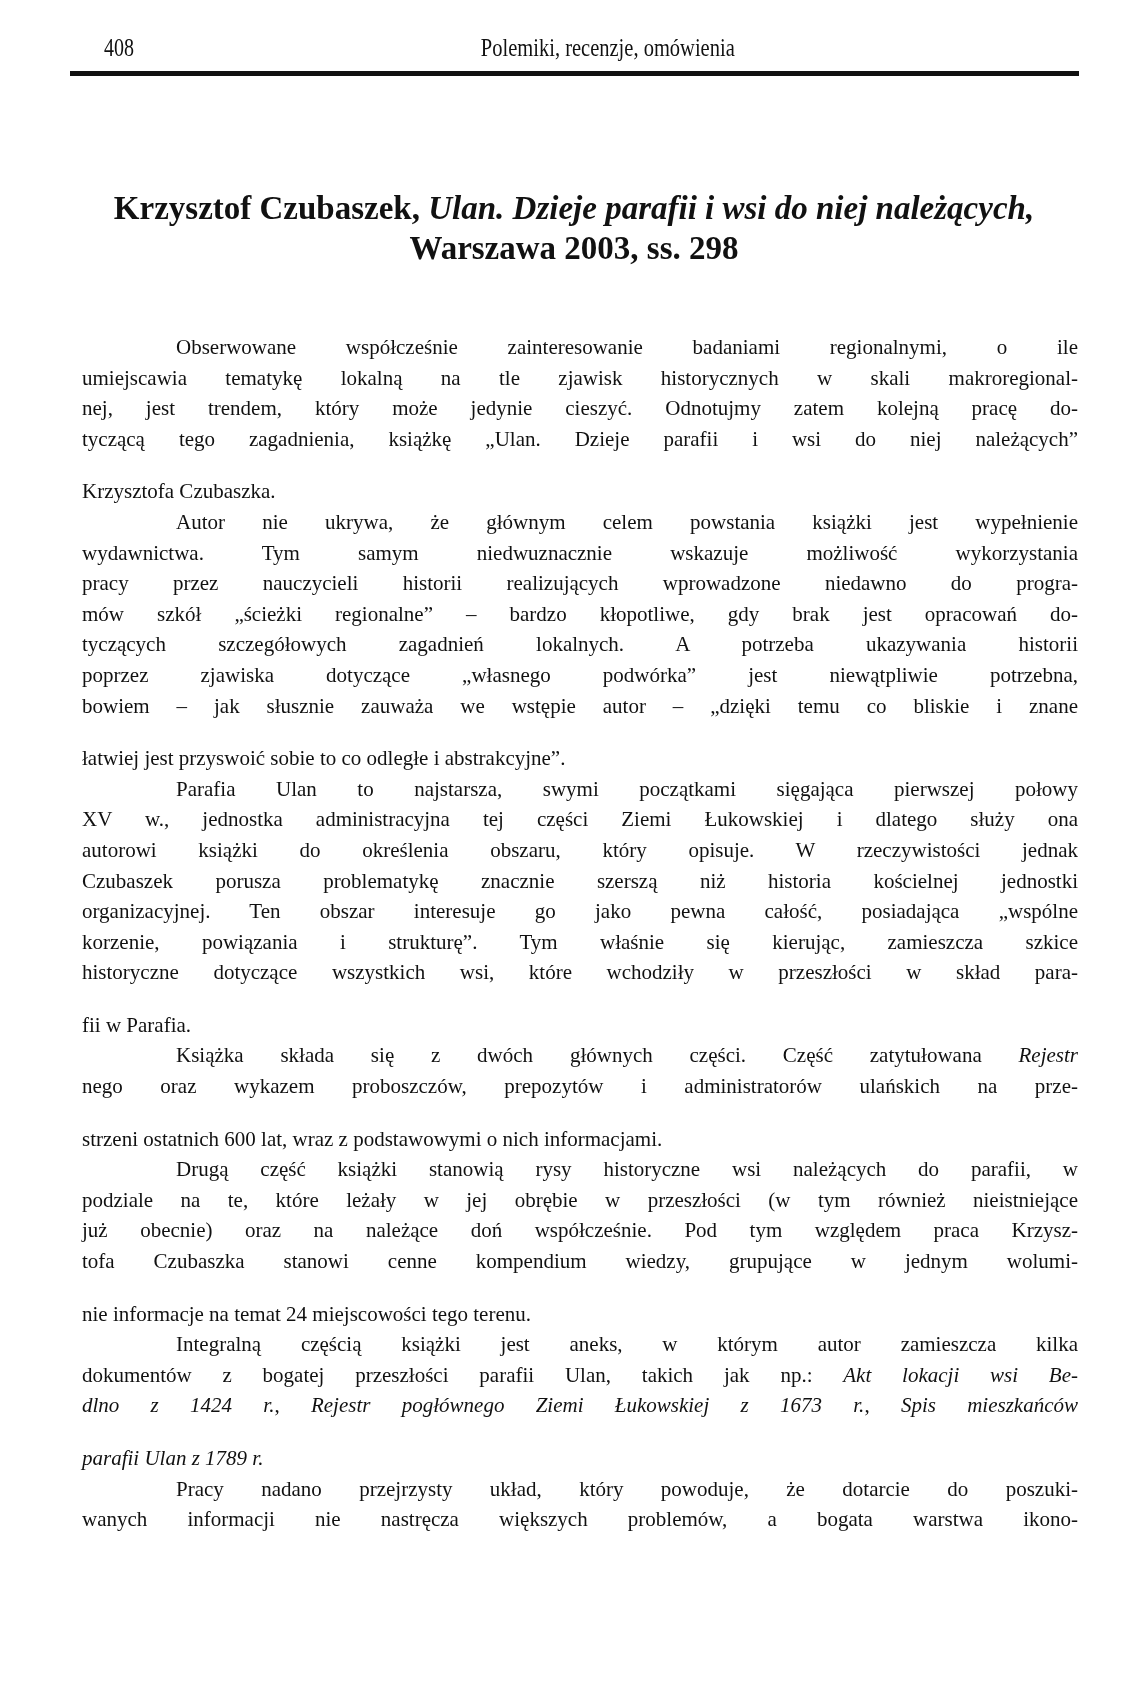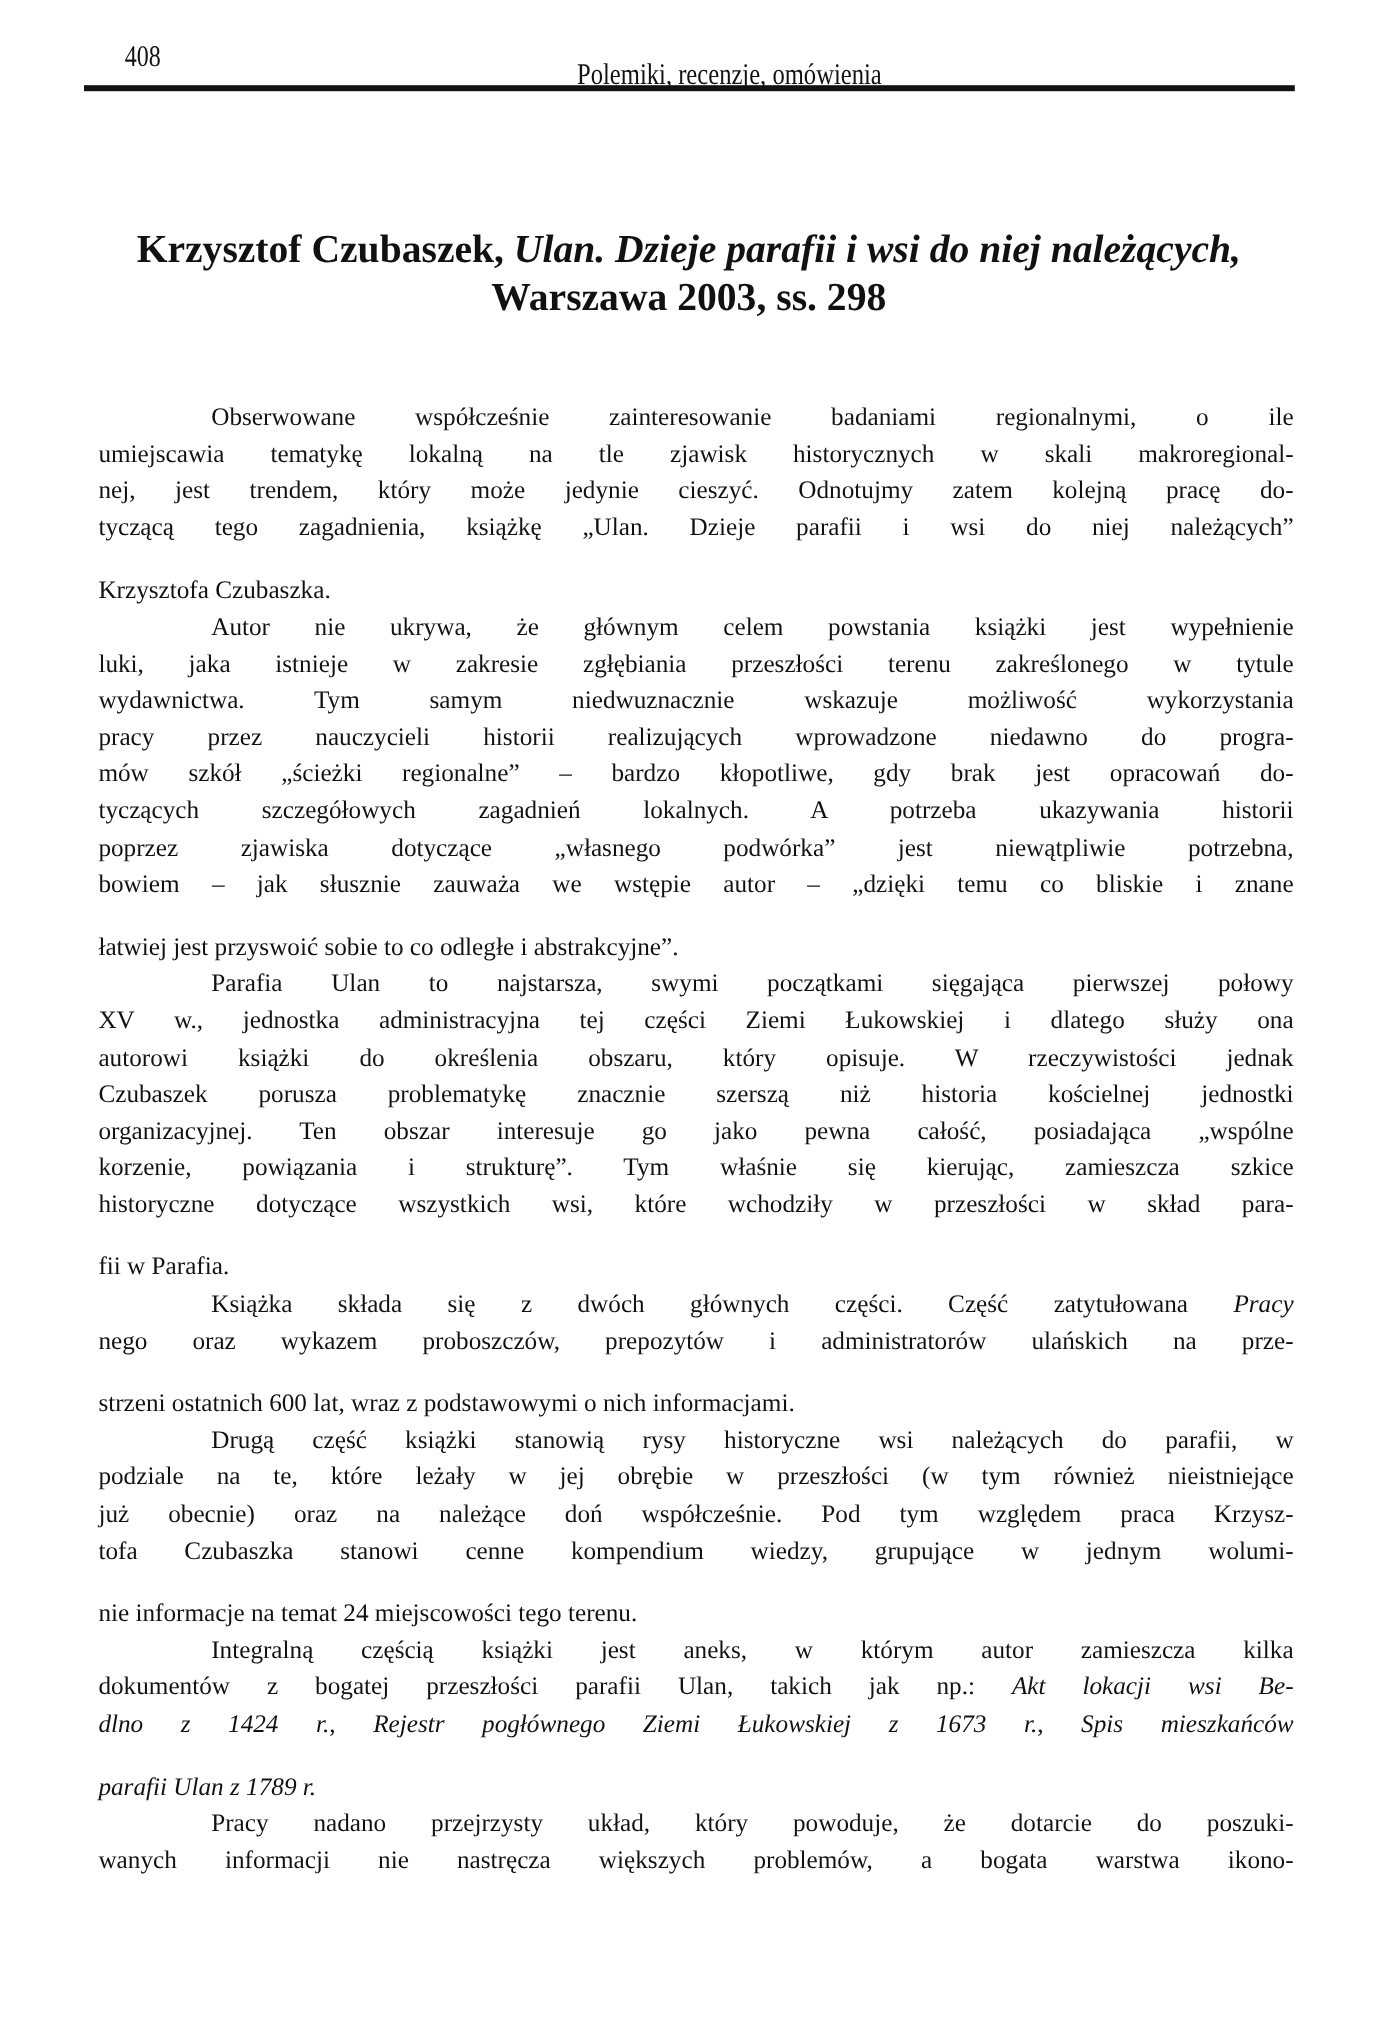--- a/index.html
+++ b/index.html
@@ -8,21 +8,21 @@
     font-family: "Liberation Serif", "DejaVu Serif", serif; color: #111;
   }
   .header {
     position: absolute; left: 70px; top: 28px; width: 1008px; height: 42px; margin-left: 34px;
   }
   .page-num {
     position: absolute; left: 0; top: 6px; font-size: 25px;
     transform: scaleX(0.8); transform-origin: left;
   }
   .running-head {
-    position: absolute; left: 0; right: 0; top: 21px; text-align: center; font-size: 25px;
+    position: absolute; left: 0; right: 0; top: 6px; text-align: center; font-size: 25px;
   }
   .running-head span { display: inline-block; transform: scaleX(0.82); }
   .rule {
     position: absolute; left: 70px; top: 71px; width: 1009px; height: 5px; background: #111;
   }
   .title {
     position: absolute; left: 70px; top: 188px; width: 1008px; text-align: center;
     font-weight: bold; font-size: 33px; line-height: 40px;
   }
   .title .line { display: block; white-space: nowrap; }
@@ -58,41 +58,40 @@
 <div class="body" id="body">
     <div>
       <span class="ln indent"><span>Obserwowane współcześnie zainteresowanie badaniami regionalnymi, o ile</span></span>
       <span class="ln"><span>umiejscawia tematykę lokalną na tle zjawisk historycznych w skali makroregional-</span></span>
       <span class="ln"><span>nej, jest trendem, który może jedynie cieszyć. Odnotujmy zatem kolejną pracę do-</span></span>
       <span class="ln"><span>tyczącą tego zagadnienia, książkę „Ulan. Dzieje parafii i wsi do niej należących”</span></span>
       <span class="ln last"><span>Krzysztofa Czubaszka.</span></span>
     </div>
     <div>
       <span class="ln indent"><span>Autor nie ukrywa, że głównym celem powstania książki jest wypełnienie</span></span>
-      <span class="ln"><span>luki, jaka istnieje w zakresie zgłębiania przeszłości terenu zakreślonego w tytule</span></span>
       <span class="ln"><span>wydawnictwa. Tym samym niedwuznacznie wskazuje możliwość wykorzystania</span></span>
       <span class="ln"><span>pracy przez nauczycieli historii realizujących wprowadzone niedawno do progra-</span></span>
       <span class="ln"><span>mów szkół „ścieżki regionalne” – bardzo kłopotliwe, gdy brak jest opracowań do-</span></span>
       <span class="ln"><span>tyczących szczegółowych zagadnień lokalnych. A potrzeba ukazywania historii</span></span>
       <span class="ln"><span>poprzez zjawiska dotyczące „własnego podwórka” jest niewątpliwie potrzebna,</span></span>
       <span class="ln"><span>bowiem – jak słusznie zauważa we wstępie autor – „dzięki temu co bliskie i znane</span></span>
       <span class="ln last"><span>łatwiej jest przyswoić sobie to co odległe i abstrakcyjne”.</span></span>
     </div>
     <div>
       <span class="ln indent"><span>Parafia Ulan to najstarsza, swymi początkami sięgająca pierwszej połowy</span></span>
       <span class="ln"><span>XV w., jednostka administracyjna tej części Ziemi Łukowskiej i dlatego służy ona</span></span>
       <span class="ln"><span>autorowi książki do określenia obszaru, który opisuje. W rzeczywistości jednak</span></span>
       <span class="ln"><span>Czubaszek porusza problematykę znacznie szerszą niż historia kościelnej jednostki</span></span>
       <span class="ln"><span>organizacyjnej. Ten obszar interesuje go jako pewna całość, posiadająca „wspólne</span></span>
       <span class="ln"><span>korzenie, powiązania i strukturę”. Tym właśnie się kierując, zamieszcza szkice</span></span>
       <span class="ln"><span>historyczne dotyczące wszystkich wsi, które wchodziły w przeszłości w skład para-</span></span>
       <span class="ln last"><span>fii w Parafia.</span></span>
     </div>
     <div>
-      <span class="ln indent"><span>Książka składa się z dwóch głównych części. Część zatytułowana </span><i>Pracy</i></span>
+      <span class="ln indent"><span>Książka składa się z dwóch głównych części. Część zatytułowana </span><i>Rejestr</i></span>
       <span class="ln"><span>nego oraz wykazem proboszczów, prepozytów i administratorów ulańskich na prze-</span></span>
       <span class="ln last"><span>strzeni ostatnich 600 lat, wraz z podstawowymi o nich informacjami.</span></span>
     </div>
     <div>
       <span class="ln indent"><span>Drugą część książki stanowią rysy historyczne wsi należących do parafii, w</span></span>
       <span class="ln"><span>podziale na te, które leżały w jej obrębie w przeszłości (w tym również nieistniejące</span></span>
       <span class="ln"><span>już obecnie) oraz na należące doń współcześnie. Pod tym względem praca Krzysz-</span></span>
       <span class="ln"><span>tofa Czubaszka stanowi cenne kompendium wiedzy, grupujące w jednym wolumi-</span></span>
       <span class="ln last"><span>nie informacje na temat 24 miejscowości tego terenu.</span></span>
     </div>

